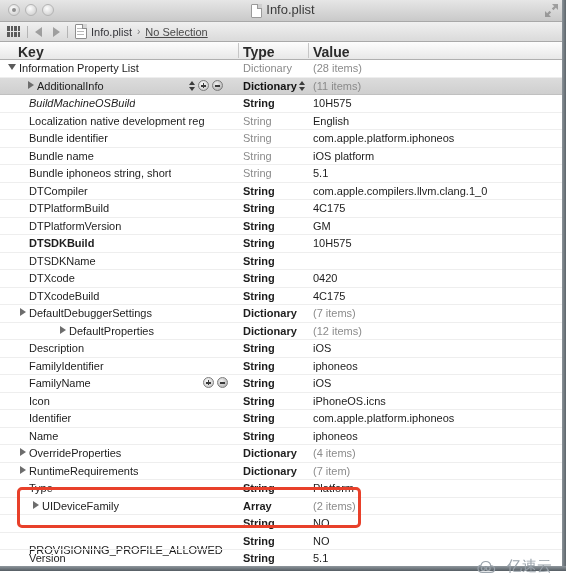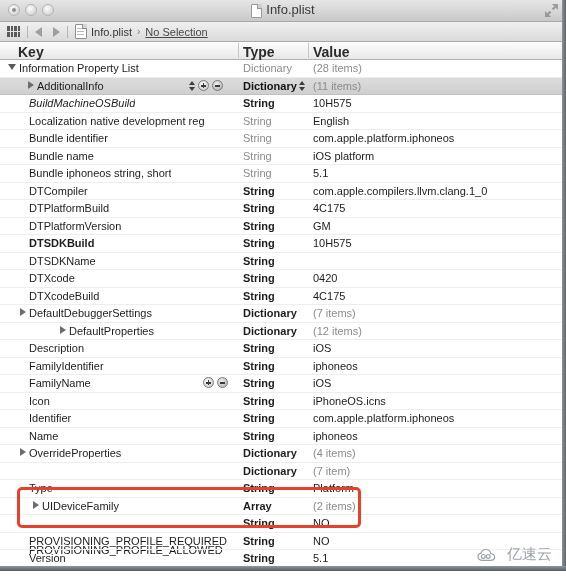--- a/index.html
+++ b/index.html
@@ -171,21 +171,21 @@
   }
 
   
   .annotate{
     position:absolute;border:3px solid #e8402a;border-radius:5px;
     pointer-events:none;
   }
 
   
   .watermark{
-    position:absolute;right:14px;bottom:20px;
+    position:absolute;right:14px;bottom:8px;
     display:flex;align-items:center;gap:10px;
     color:#9aa3ab;font-size:15px;
     font-family:"DejaVu Sans","Liberation Sans",sans-serif;
   }
 </style>
 </head>
 <body>
 
 <div class="window">
 
@@ -363,40 +363,40 @@
           <span class="cell c-key" style="left: 20px;"><span class="disc blank"></span><span>Name</span></span>
           <span class="cell c-type bold">String</span>
           <span class="cell c-val">iphoneos</span>
         </div>
         <div class="row">
           <span class="cell c-key" style="left: 20px;"><span class="disc"></span><span>OverrideProperties</span></span>
           <span class="cell c-type bold">Dictionary</span>
           <span class="cell c-val dim">(4 items)</span>
         </div>
         <div class="row">
+          <span class="cell c-key" style="left: 20px;"><span class="disc"></span><span>RuntimeRequirements</span></span>
           <span class="cell c-type bold">Dictionary</span>
           <span class="cell c-val dim">(7 item)</span>
         </div>
         <div class="row">
           <span class="cell c-key" style="left: 20px;"><span class="disc blank"></span><span>Type</span></span>
           <span class="cell c-type bold">String</span>
           <span class="cell c-val">Platform</span>
         </div>
         <div class="row">
           <span class="cell c-key" style="left: 20px; margin-left: 13px;"><span class="disc"></span><span>UIDeviceFamily</span></span>
           <span class="cell c-type bold">Array</span>
           <span class="cell c-val dim">(2 items)</span>
         </div>
         <div class="row">
           <span class="cell c-key" style="left: 20px; margin-top: 27px;"><span class="disc blank"></span><span>PROVISIONING_PROFILE_ALLOWED</span></span>
           <span class="cell c-type bold">String</span>
           <span class="cell c-val">NO</span>
         </div>
         <div class="row">
-          <span class="cell c-key" style="left: 20px;"><span class="disc blank"></span><span>PROVISIONING_PROFILE_REQUIRED</span></span>
           <span class="cell c-type bold">String</span>
           <span class="cell c-val">NO</span>
         </div>
         <div class="row">
           <span class="cell c-key" style="left: 20px;"><span class="disc blank"></span><span>Version</span></span>
           <span class="cell c-type bold">String</span>
           <span class="cell c-val">5.1</span>
         </div>
       </div>
     <div class="annotate" id="annotate-box" style="border-color: rgb(232, 64, 42); left: 17px; width: 338px; top: 427px; height: 35px;"></div>

